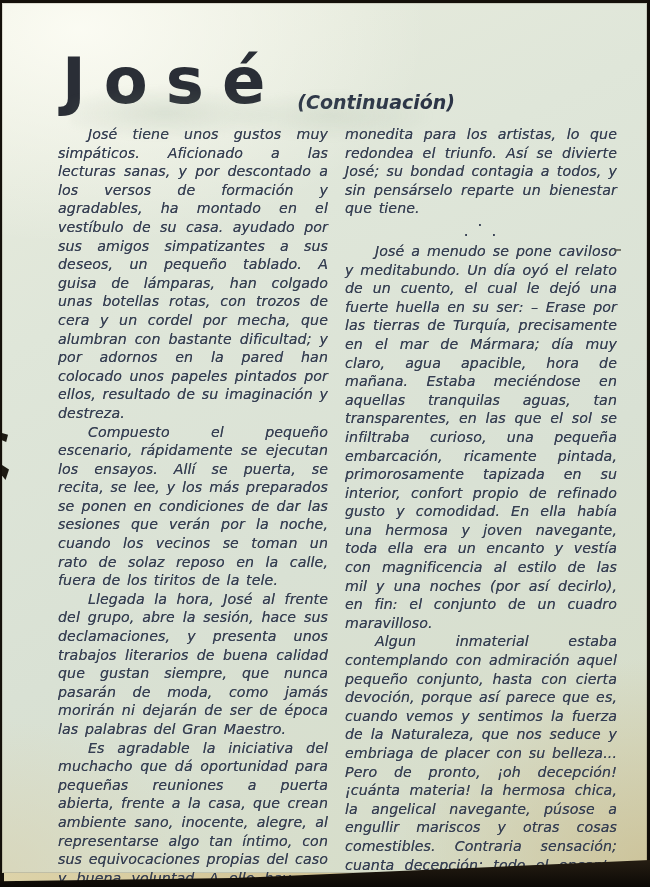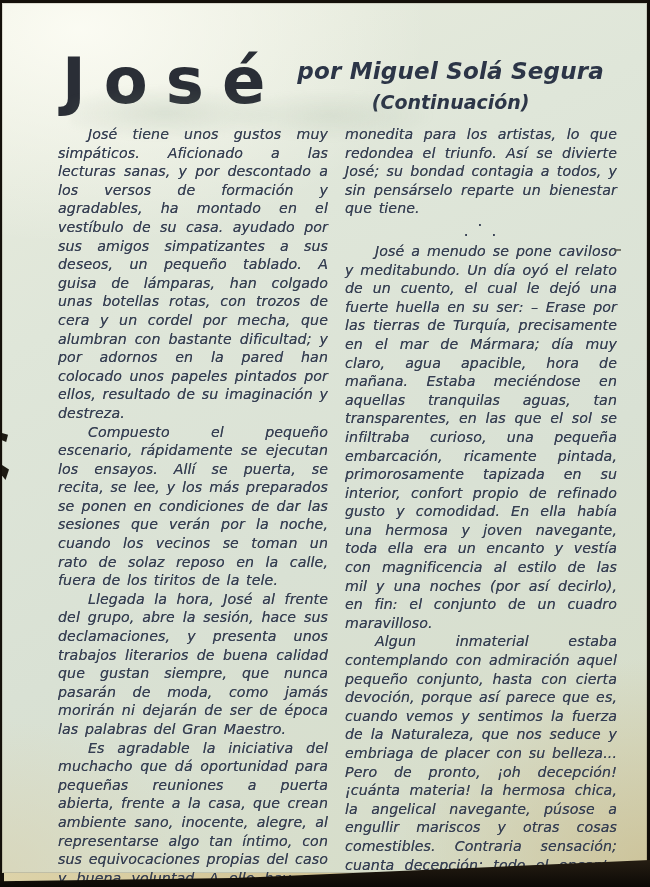--- a/index.html
+++ b/index.html
@@ -87,21 +87,20 @@
 
 <div class="scan">
   <div class="under-strip"></div>
 
   <div class="paper">
     <div class="showthrough"></div>
 
     <header class="masthead">
       <h1 class="title">José</h1>
       <div class="byline-block">
-        <div class="byline">por Miguel Solá Segura</div>
         <div class="subtitle">(Continuación)</div>
       </div>
     </header>
 
     <div class="columns">
       <div class="col col-left">
         <p>José tiene unos gustos muy simpáticos. Aficionado a las lecturas sanas, y por descontado a los versos de formación y agradables, ha montado en el vestíbulo de su casa. ayudado por sus amigos simpatizantes a sus deseos, un pequeño tablado. A guisa de lámparas, han colgado unas botellas rotas, con trozos de cera y un cordel por mecha, que alumbran con bastante dificultad; y por adornos en la pared han colocado unos papeles pintados por ellos, resultado de su imaginación y destreza.</p>
         <p>Compuesto el pequeño escenario, rápidamente se ejecutan los ensayos. Allí se puerta, se recita, se lee, y los más preparados se ponen en condiciones de dar las sesiones que verán por la noche, cuando los vecinos se toman un rato de solaz reposo en la calle, fuera de los tiritos de la tele.</p>
         <p>Llegada la hora, José al frente del grupo, abre la sesión, hace sus declamaciones, y presenta unos trabajos literarios de buena calidad que gustan siempre, que nunca pasarán de moda, como jamás morirán ni dejarán de ser de época las palabras del Gran Maestro.</p>
         <p>Es agradable la iniciativa del muchacho que dá oportunidad para pequeñas reuniones a puerta abierta, frente a la casa, que crean ambiente sano, inocente, alegre, al representarse algo tan íntimo, con sus equivocaciones propias del caso y buena voluntad. A ello hay que añadir que la franqueza y buena relación del vecindario, aporta alguna</p>

